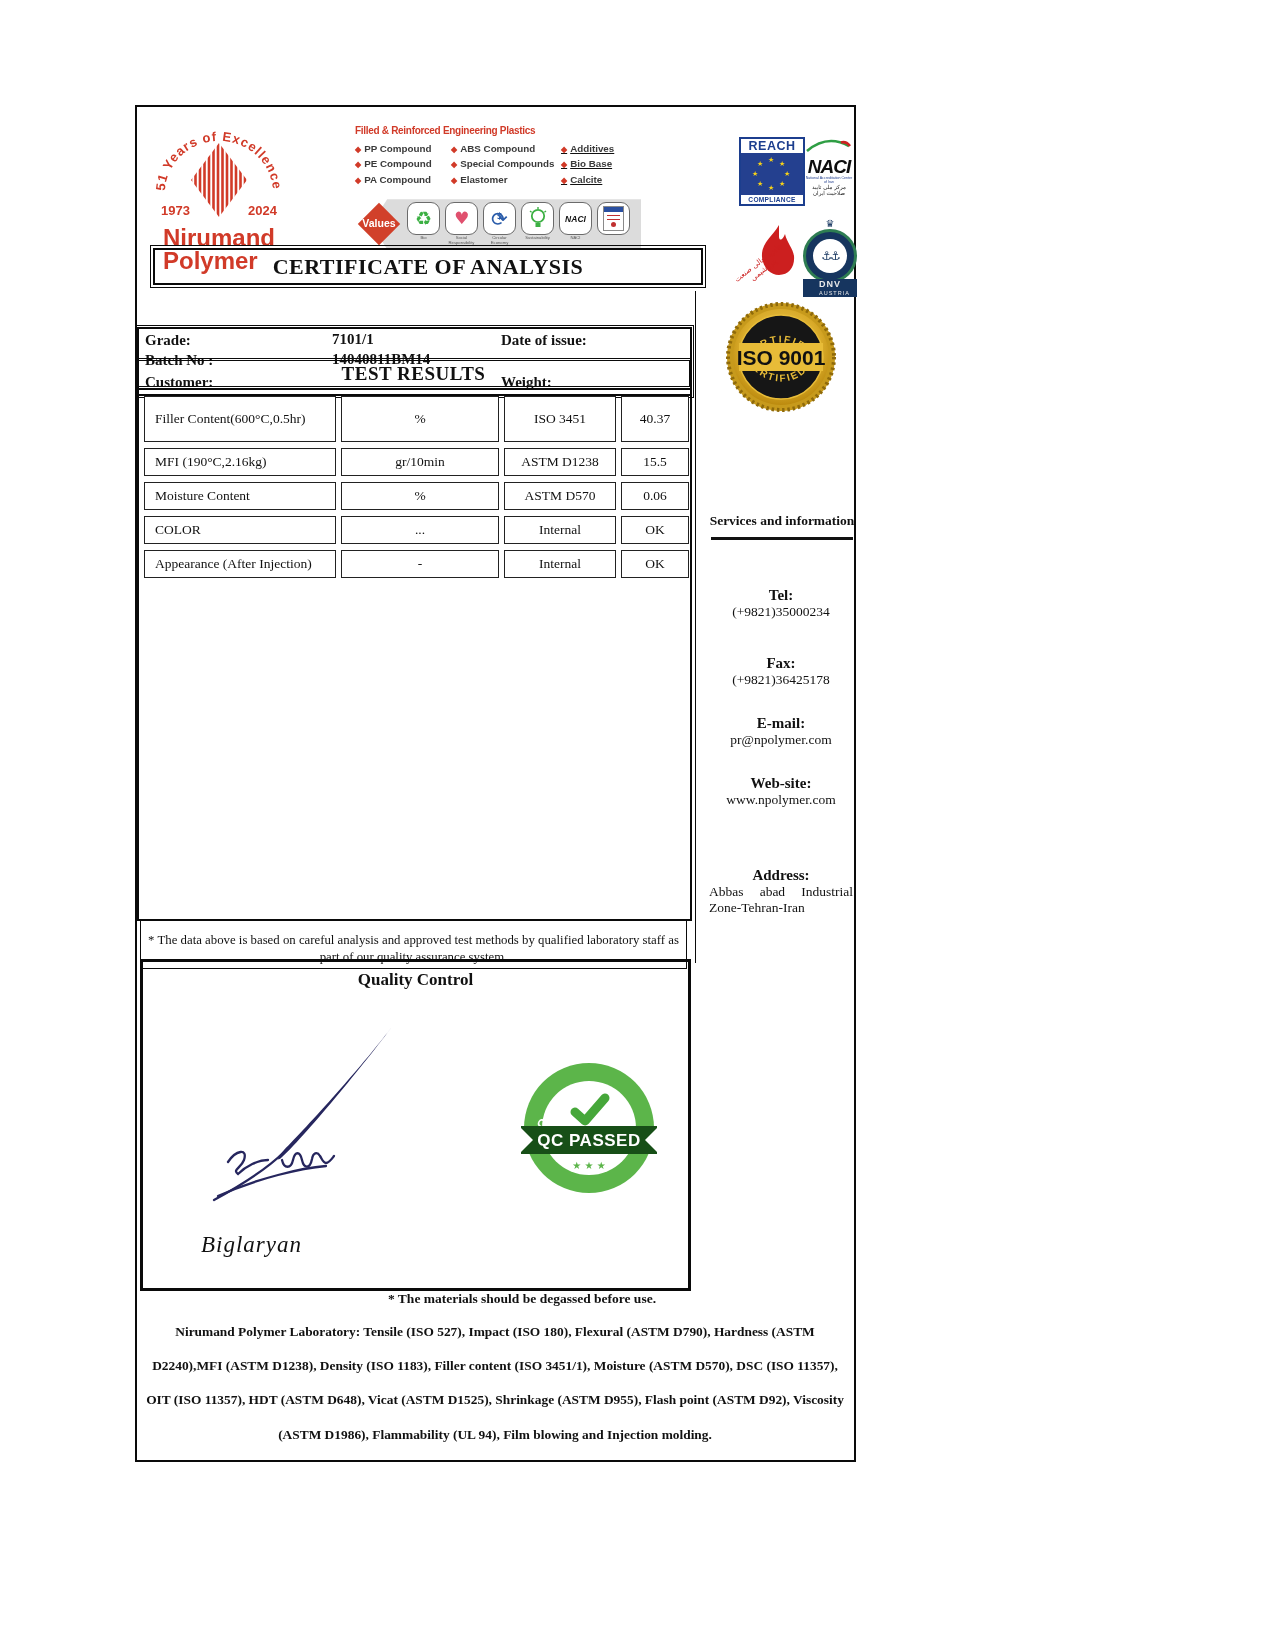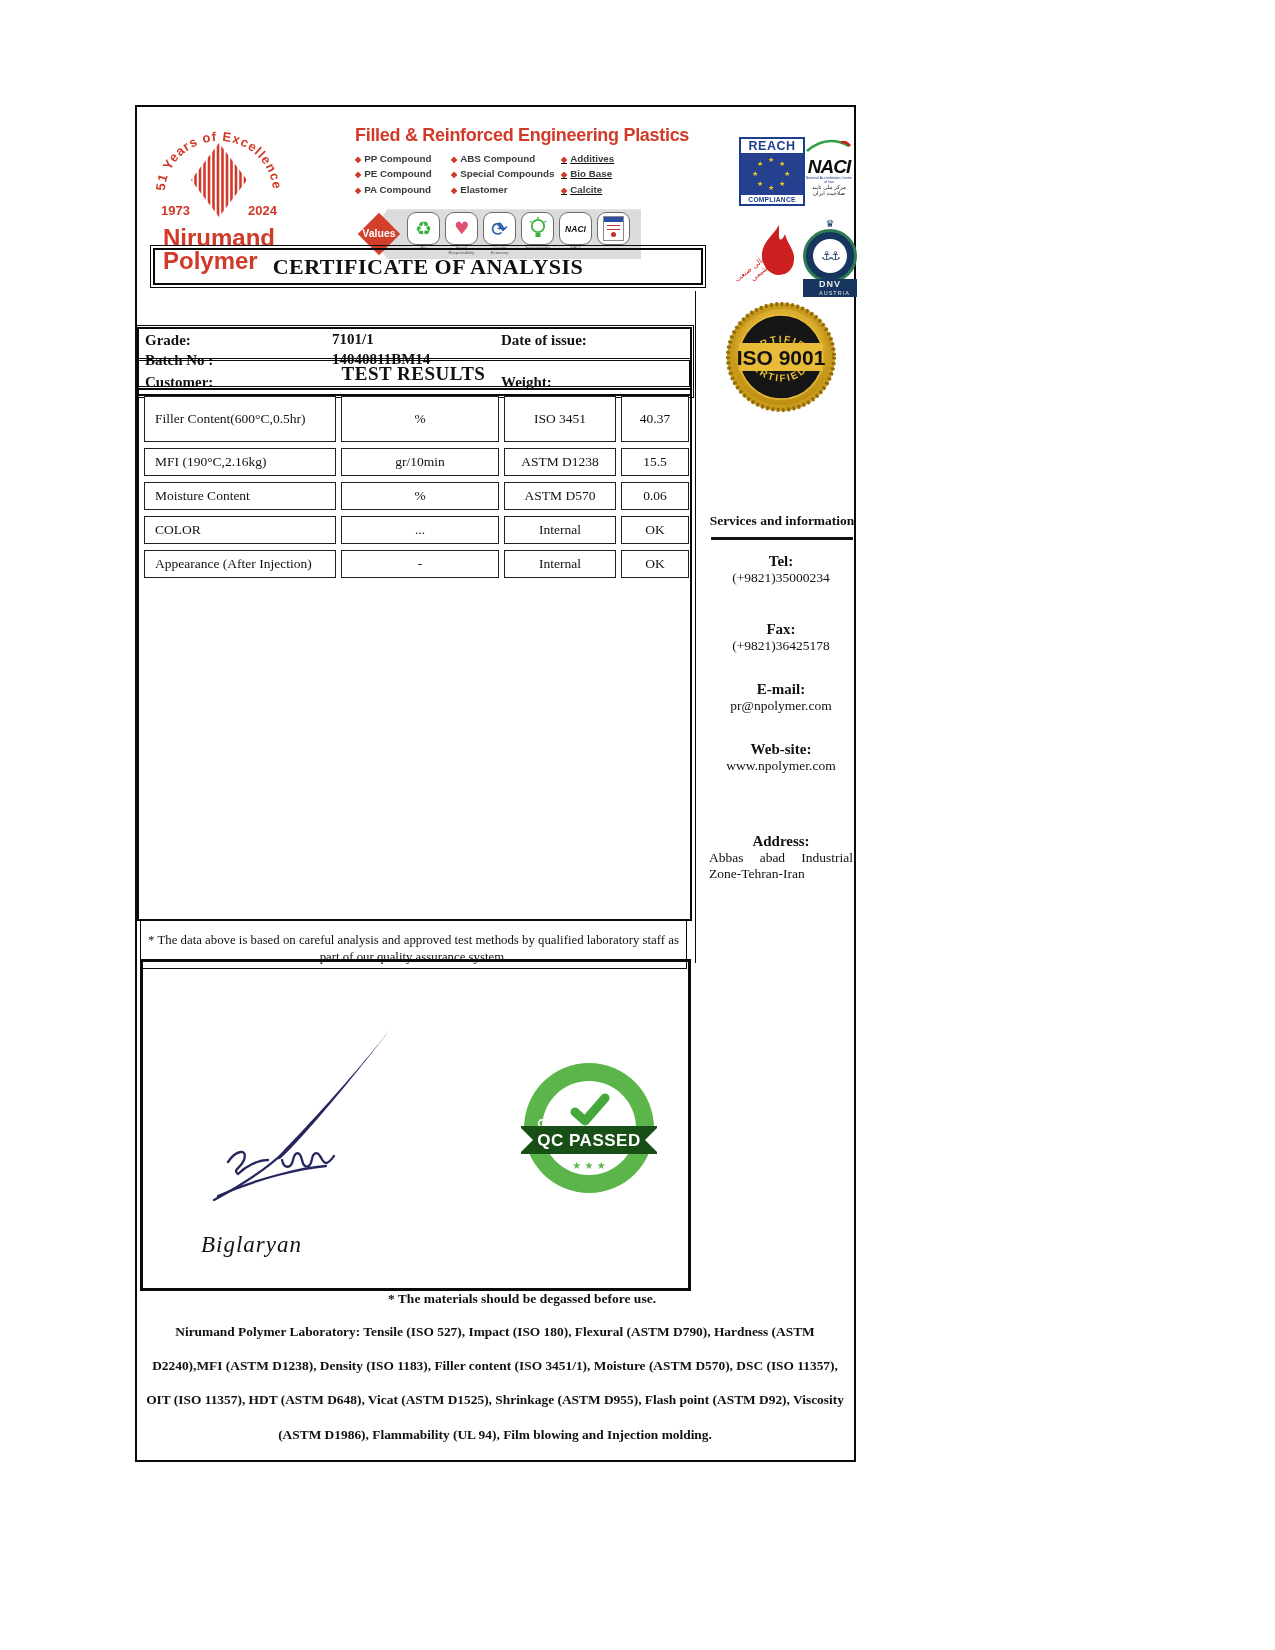--- a/index.html
+++ b/index.html
@@ -5,21 +5,21 @@
   html,body{margin:0;padding:0;background:#fff;}
   .page{position:relative;width:1275px;height:1650px;background:#fff;overflow:hidden;
         font-family:"Liberation Serif",serif;color:#111;}
   .sheet{position:absolute;left:135px;top:105px;width:717px;height:1353px;border:2.5px solid #0a0a0a;}
 
   
   .logo-block{position:absolute;left:12px;top:12px;width:140px;}
   .logo-name{font-family:"Liberation Sans",sans-serif;font-weight:bold;font-size:24px;
              line-height:.95;color:#d13a28;margin-top:2px;padding-left:14px;}
   .plastics-block{position:absolute;left:218px;top:18px;width:292px;font-family:"Liberation Sans",sans-serif;}
-  .fr-title{color:#d13a28;font-weight:bold;font-size:18px;letter-spacing:-.3px;white-space:nowrap;}
+  .fr-title{color:#d13a28;font-weight:bold;font-size:10px;letter-spacing:-.3px;white-space:nowrap;}
   .fr-cols{display:flex;margin-top:5px;}
   .fr-col{width:96px;}
   .fr-item{font-size:9.8px;font-weight:bold;color:#3a3a3a;line-height:1.55;white-space:nowrap;}
   .fr-item .bullet{color:#d13a28;font-size:8px;margin-right:3px;}
   .values-banner{position:relative;margin-top:7px;height:58px;width:286px;}
   .values-band{position:absolute;left:16px;top:5px;right:0;height:50px;background:#dcdcdc;
                clip-path:polygon(0 50%,6% 0,100% 0,100% 100%,6% 100%);}
   .values-diamond{position:absolute;left:2px;top:8px;width:44px;height:44px;}
   .values-diamond .sq{position:absolute;left:7px;top:7px;width:30px;height:30px;background:#d1402a;transform:rotate(45deg);}
   .values-diamond .lbl{position:absolute;left:0;top:15px;width:44px;text-align:center;color:#fff;
@@ -95,21 +95,21 @@
   .degas-note{position:absolute;left:95px;top:1184px;width:580px;text-align:center;font-weight:bold;font-size:13.5px;}
   .lab-text{position:absolute;left:6px;top:1208px;width:704px;text-align:center;font-size:13.4px;line-height:2.55;font-weight:bold;}
 
   
   .divider-line{position:absolute;left:558px;top:184px;height:672px;border-left:1.5px solid #0a0a0a;}
   .iso-badge{position:absolute;left:588px;top:194px;}
   .services-title{position:absolute;left:572px;top:406px;width:146px;text-align:center;
                   font-weight:bold;font-size:13.5px;}
   .services-rule{position:absolute;left:574px;top:430px;width:142px;border-top:3px solid #111;}
   .contact{position:absolute;left:570px;top:432px;width:148px;}
-  .c-entry{position:absolute;width:148px;text-align:center;}
+  .c-entry{position:absolute;width:148px;text-align:center;margin-top:34px;}
   .c-label{font-weight:bold;font-size:15px;}
   .c-value{font-size:13.5px;}
   .c-tel{top:14px;} .c-fax{top:82px;} .c-email{top:142px;} .c-web{top:202px;} .c-addr{top:294px;}
   .c-addr .c-value{text-align:justify;padding:0 2px;}
 </style>
 </head>
 <body>
 
 <div class="page">
   <div class="sheet">
@@ -327,20 +327,21 @@
           <td>Internal</td>
           <td>OK</td>
         </tr>
       </tbody>
         </table>
     </div>
 
     <div class="footnote-box">* The data  above is based on careful analysis and approved test methods by qualified laboratory staff as part of our quality assurance system.</div>
 
     <div class="qc-box">
+      <div class="qc-title">Quality Control</div>
       <svg class="signature" width="250" height="200" viewBox="0 0 250 200">
         <path d="M196,14 C168,52 108,118 86,140 C80,147 78,152 83,148 C104,130 168,52 196,14 Z" fill="#26265e"></path>
         <g stroke="#26265e" stroke-width="2.3" fill="none" stroke-linecap="round">
           <path d="M30,152 C38,140 50,138 46,150 C43,158 34,160 40,164 C48,156 60,150 70,150"></path>
           <path d="M84,150 c2,9 9,9 11,0 c2,-9 7,-9 9,0 c2,9 8,9 10,-1 c1,-6 5,-8 8,-3 c2,3 3,7 6,7 c3,0 5,-3 8,-7"></path>
           <path d="M86,142 C66,162 38,178 16,190"></path>
           <path d="M20,186 C60,168 104,158 128,156"></path>
         </g>
       </svg>
       <svg class="qc-badge" width="136" height="136" viewBox="0 0 136 136">

